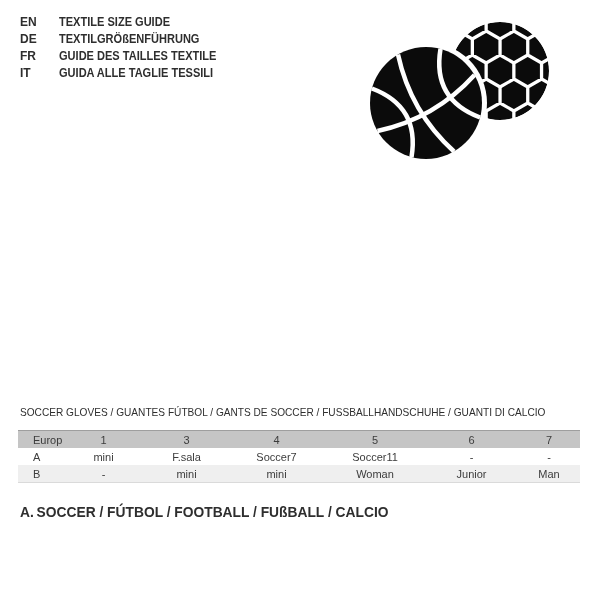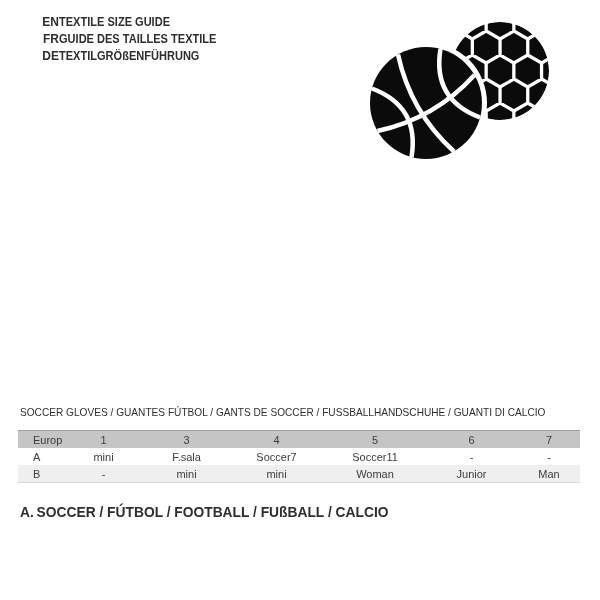--- a/index.html
+++ b/index.html
@@ -12,21 +12,21 @@
   html,body{margin:0;padding:0;}
   body{
     width:600px;height:600px;position:relative;background:#ffffff;
     font-family:"Liberation Sans","DejaVu Sans",sans-serif;
     color:var(--text-dark);overflow:hidden;
   }
   .cond{transform:scaleX(0.92);transform-origin:0 50%;display:inline-block;white-space:nowrap;}
 
   
   .lang-block{position:absolute;left:20px;top:14px;}
-  .lang-row{display:flex;height:17px;line-height:17px;font-size:12px;font-weight:bold;text-align:right;}
+  .lang-row{display:flex;height:17px;line-height:17px;font-size:12px;font-weight:bold;}
   .lang-code{width:39px;flex:0 0 39px;}
   .lang-label{white-space:nowrap;}
 
   
   .balls{position:absolute;left:368px;top:20px;width:186px;height:148px;}
 
   
   .table-title{position:absolute;left:20px;top:406px;font-size:11px;font-weight:normal;white-space:nowrap;}
   table.size-table{
     position:absolute;left:18px;top:430px;width:562px;
@@ -46,26 +46,30 @@
 </style>
 </head>
 <body>
 
 <div class="lang-block">
   <div class="lang-row">
     <span class="lang-code">EN</span>
     <span class="lang-label cond">TEXTILE SIZE GUIDE</span>
   </div>
   <div class="lang-row">
+    <span class="lang-code">DE</span>
+    <span class="lang-label cond">TEXTILGRÖßENFÜHRUNG</span>
+  </div>
+  <div class="lang-row">
     <span class="lang-code">FR</span>
     <span class="lang-label cond">GUIDE DES TAILLES TEXTILE</span>
   </div>
   <div class="lang-row">
-    <span class="lang-code">DE</span>
-    <span class="lang-label cond">TEXTILGRÖßENFÜHRUNG</span>
+    <span class="lang-code">IT</span>
+    <span class="lang-label cond">GUIDA ALLE TAGLIE TESSILI</span>
   </div>
 </div>
 
 <svg class="balls" viewBox="0 0 186 148" aria-hidden="true">
 
   <g>
     <circle cx="132" cy="51" r="49" fill="#0b0b0b"></circle>
     <path fill="none" stroke="#ffffff" stroke-width="3.2" d="M76.6 35l13.9 8v16l-13.9 8-13.9-8v-16zM104.3 35l13.9 8v16l-13.9 8-13.9-8v-16zM132 35l13.9 8v16l-13.9 8-13.9-8v-16zM159.7 35l13.9 8v16l-13.9 8-13.9-8v-16zM187.4 35l13.9 8v16l-13.9 8-13.9-8v-16zM90.5 11l13.9 8v16l-13.9 8-13.9-8v-16zM118.2 11l13.9 8v16l-13.9 8-13.9-8v-16zM145.9 11l13.9 8v16l-13.9 8-13.9-8v-16zM173.6 11l13.9 8v16l-13.9 8-13.9-8v-16zM90.5 59l13.9 8v16l-13.9 8-13.9-8v-16zM118.2 59l13.9 8v16l-13.9 8-13.9-8v-16zM145.9 59l13.9 8v16l-13.9 8-13.9-8v-16zM173.6 59l13.9 8v16l-13.9 8-13.9-8v-16zM104.3 -13l13.9 8v16l-13.9 8-13.9-8v-16zM132 -13l13.9 8v16l-13.9 8-13.9-8v-16zM159.7 -13l13.9 8v16l-13.9 8-13.9-8v-16zM104.3 83l13.9 8v16l-13.9 8-13.9-8v-16zM132 83l13.9 8v16l-13.9 8-13.9-8v-16zM159.7 83l13.9 8v16l-13.9 8-13.9-8v-16z"></path>
 
     <circle cx="132" cy="51" r="69" fill="none" stroke="#ffffff" stroke-width="40"></circle>

